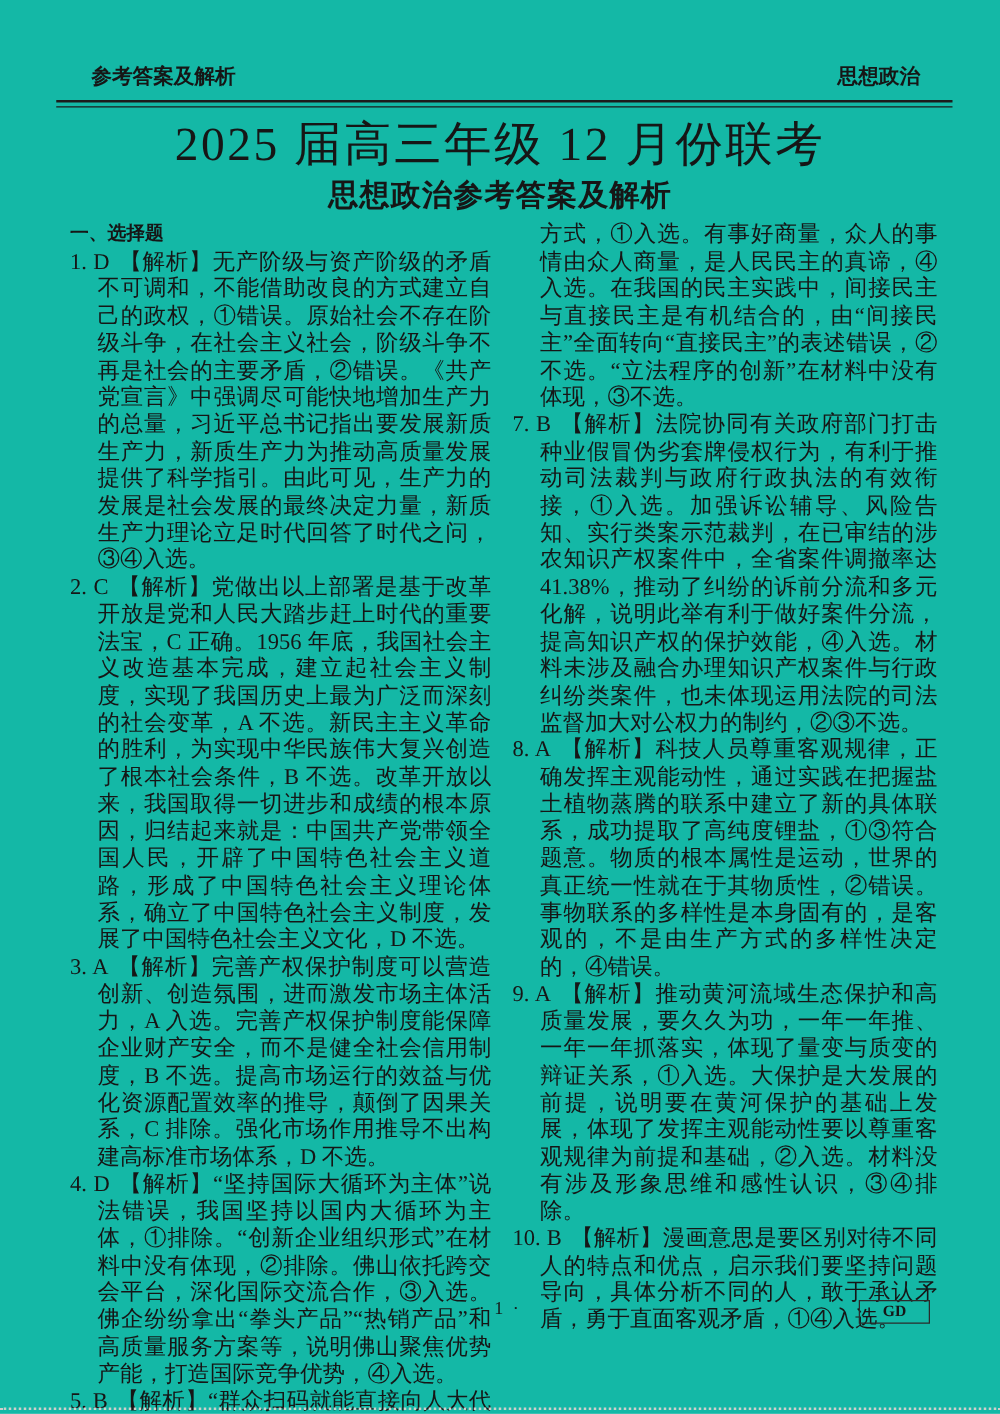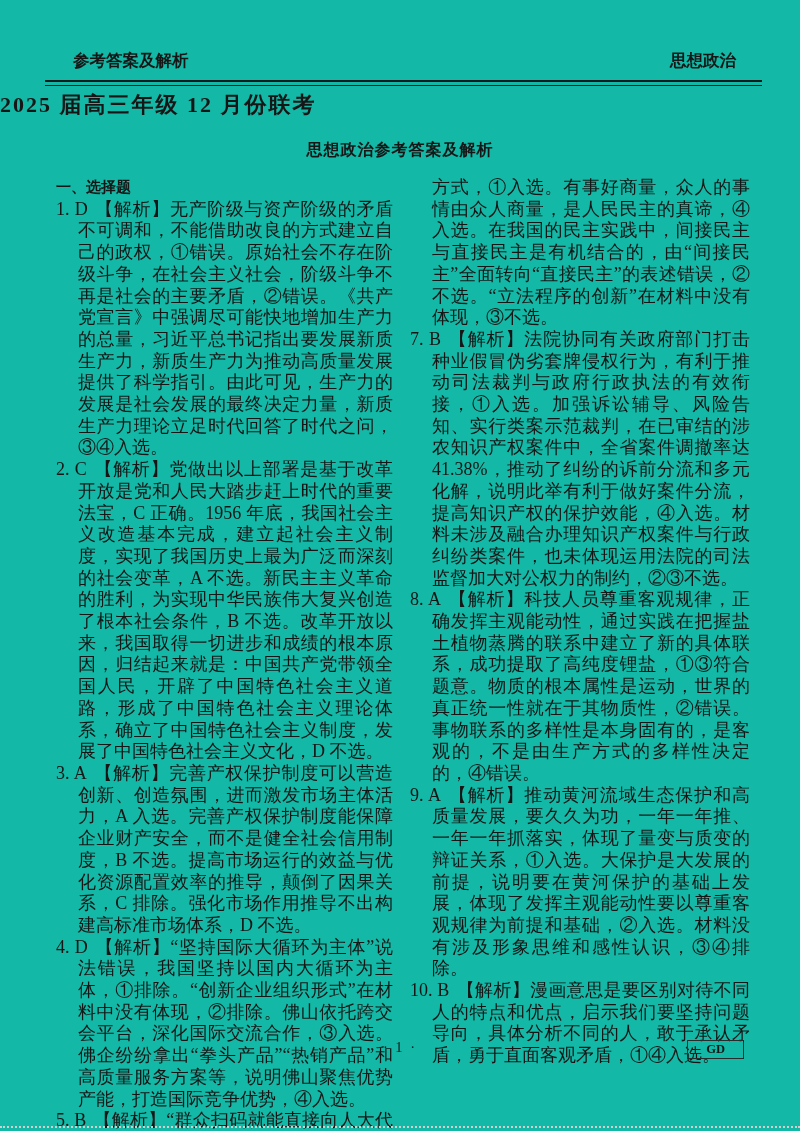--- a/index.html
+++ b/index.html
@@ -19,27 +19,27 @@
     font-size:16.5px; font-weight:bold;
   }
   .double-rule {
     position:absolute; top:80px; left:45px; right:38px;
     height:3px;
     border-top:2px solid #1c1c1c;
     border-bottom:1.5px solid #1c1c1c;
   }
   .title {
     position:absolute; top:90px; left:0; right:0;
-    margin:0; 
-    font-size:22px; font-weight:bold; letter-spacing:2px;
+    margin:0; text-align:center;
+    font-size:38px; font-weight:normal; letter-spacing:2px;
   }
   .subtitle {
     position:absolute; top:140px; left:0; right:0;
     margin:0; text-align:center;
-    font-size:16px; font-weight:bold; letter-spacing:1px;
+    font-size:24px; font-weight:bold; letter-spacing:1px;
   }
   .body-cols {
     position:absolute; top:177px; left:56px; width:694px;
     display:flex; align-items:flex-start;
   }
   .col-left  { width:337px; }
   .col-right { flex:1; }
   .divider { border-left:1.5px dotted #5a5a5a; margin:0 8px 0 8px; }
   .sec-heading {
     margin:0; font-size:15px; font-weight:bold; line-height:21.7px;

